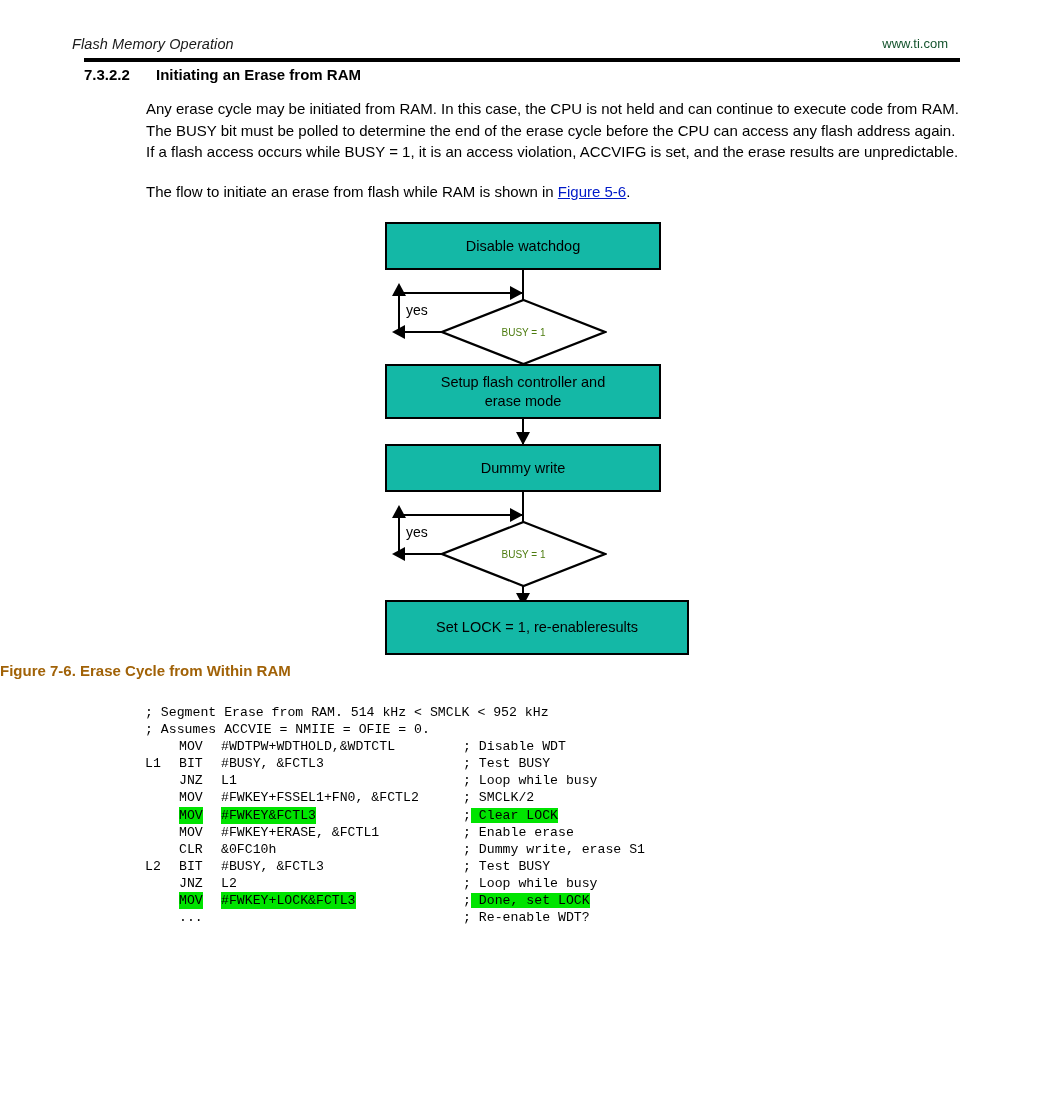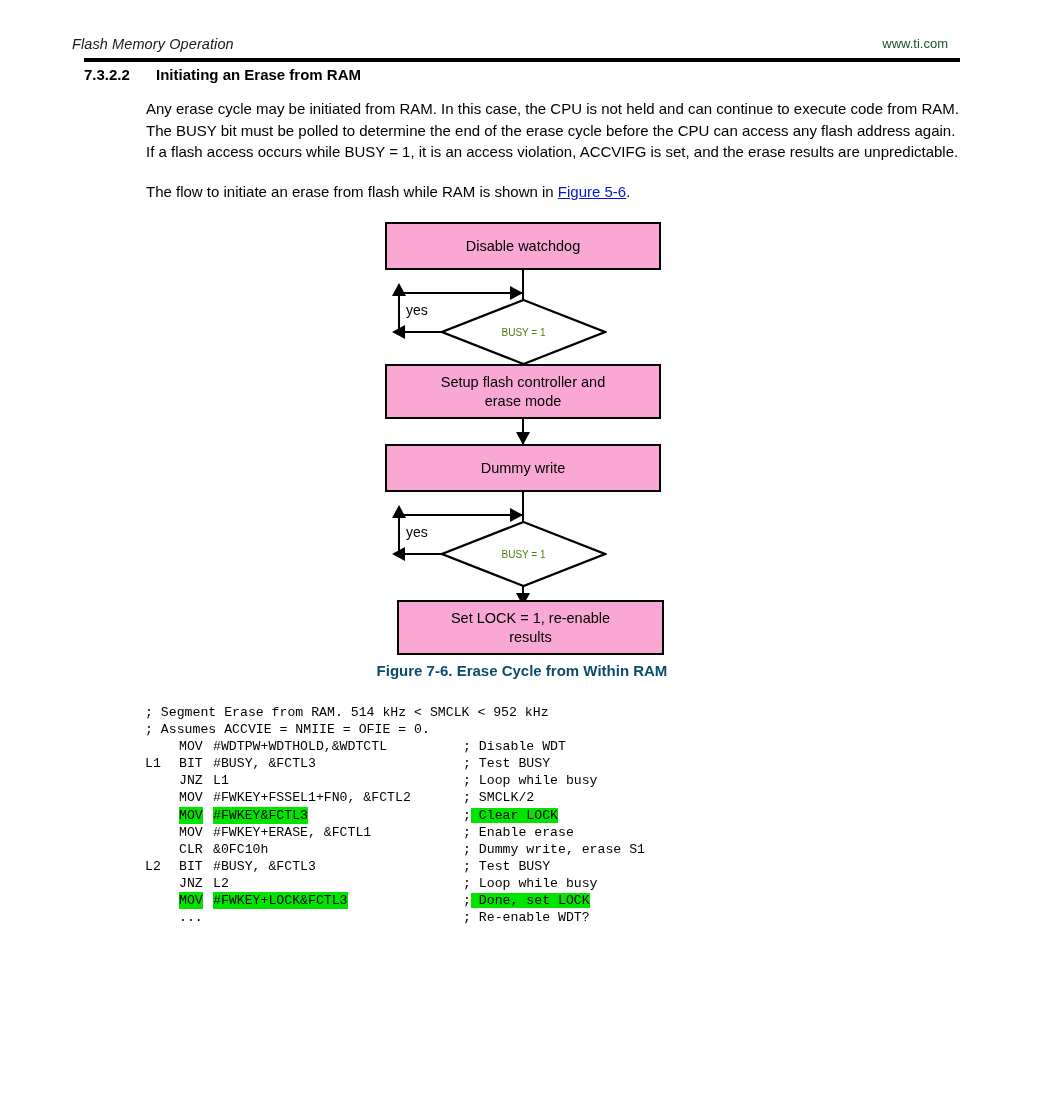--- a/index.html
+++ b/index.html
@@ -84,21 +84,21 @@
   .flowchart {
     position: absolute;
     left: 0;
     top: 210px;
     width: 1044px;
     height: 440px;
   }
   .fc-box {
     position: absolute;
     border: 2.2px solid #000000;
-    background: #f9a8d4;
+    background: #14b8a6;
     box-sizing: border-box;
     display: flex;
     align-items: center;
     justify-content: center;
     text-align: center;
     font-size: 14.5px;
     line-height: 19px;
     color: #000000;
   }
   .fc-diamond-wrap {
@@ -159,45 +159,44 @@
     font-size: 14px;
     color: #000000;
   }
 
   
   .figure-caption {
     position: absolute;
     left: 0;
     top: 662px;
     width: 1044px;
-    text-align: center;
     font-size: 15px;
     font-weight: bold;
-    color: #0c4a6e;
+    color: #a16207;
   }
 
   
   .code-listing {
     position: absolute;
     left: 145px;
     top: 704px;
     font-family: "Liberation Mono", "DejaVu Sans Mono", monospace;
     font-size: 13.2px;
     line-height: 17.1px;
     color: #000000;
     white-space: pre;
   }
   .code-row {
     position: relative;
     height: 17.1px;
     white-space: pre;
   }
   .c-label  { position: absolute; left: 0px; }
   .c-mnem   { position: absolute; left: 34px; }
-  .c-op     { position: absolute; left: 68px; text-align: center; }
+  .c-op     { position: absolute; left: 76px; text-align: center; }
   .c-full   { position: absolute; left: 0px; }
   .c-cmt    { position: absolute; left: 318px; }
   .hl {
     background: #00E400;
   }
 </style>
 </head>
 <body>
 
 <div class="page-header">
@@ -266,21 +265,21 @@
   <div class="fc-line fc-hline" style="left:399px; top:304px; width:123px;"></div>
   <div class="fc-arrow-right" style="left:510px; top:297.5px;"></div>
   <div class="fc-arrow-up" style="left:391.5px; top:295px;"></div>
   <div class="fc-line fc-hline" style="left:399px; top:342.5px; width:42px;"></div>
   <div class="fc-arrow-left" style="left:391.5px; top:337px;"></div>
   <div class="fc-yes" style="left:406px; top:314px;">yes</div>
 
   <div class="fc-line fc-vline" style="left:521.9px; top:376px; height:34px;"></div>
   <div class="fc-arrow-down" style="left:515.5px; top:383px;"></div>
 
-  <div class="fc-box" style="left:397px; top:390px; width:267px; height:55px; flex-direction:column;">
+  <div class="fc-box" style="left:385px; top:390px; width:304px; height:55px; flex-direction:row;">
     <span>Set LOCK = 1, re-enable</span>
     <span>results</span>
   </div>
 </div>
 
 <div class="figure-caption">Figure 7-6. Erase Cycle from Within RAM</div>
 
 <div class="code-listing" id="code-listing"><div class="code-row"><span class="c-full">; Segment Erase from RAM. 514 kHz &lt; SMCLK &lt; 952 kHz</span></div><div class="code-row"><span class="c-full">; Assumes ACCVIE = NMIIE = OFIE = 0.</span></div><div class="code-row"><span class="c-mnem">MOV</span><span class="c-op">#WDTPW+WDTHOLD,&amp;WDTCTL</span><span class="c-cmt">; Disable WDT</span></div><div class="code-row"><span class="c-label">L1</span><span class="c-mnem">BIT</span><span class="c-op">#BUSY, &amp;FCTL3</span><span class="c-cmt">; Test BUSY</span></div><div class="code-row"><span class="c-mnem">JNZ</span><span class="c-op">L1</span><span class="c-cmt">; Loop while busy</span></div><div class="code-row"><span class="c-mnem">MOV</span><span class="c-op">#FWKEY+FSSEL1+FN0, &amp;FCTL2</span><span class="c-cmt">; SMCLK/2</span></div><div class="code-row"><span class="c-mnem hl" style="background: rgb(0, 228, 0);">MOV</span><span class="c-op hl" style="background: rgb(0, 228, 0);">#FWKEY&amp;FCTL3</span><span style="position: absolute; left: 30px; top: 1px; height: 15px; width: 147.4px; background: rgb(0, 228, 0); z-index: -1;"></span><span class="c-cmt"><span>;</span><span style="background: rgb(0, 228, 0);"> Clear LOCK</span></span></div><div class="code-row"><span class="c-mnem">MOV</span><span class="c-op">#FWKEY+ERASE, &amp;FCTL1</span><span class="c-cmt">; Enable erase</span></div><div class="code-row"><span class="c-mnem">CLR</span><span class="c-op">&amp;0FC10h</span><span class="c-cmt">; Dummy write, erase S1</span></div><div class="code-row"><span class="c-label">L2</span><span class="c-mnem">BIT</span><span class="c-op">#BUSY, &amp;FCTL3</span><span class="c-cmt">; Test BUSY</span></div><div class="code-row"><span class="c-mnem">JNZ</span><span class="c-op">L2</span><span class="c-cmt">; Loop while busy</span></div><div class="code-row"><span class="c-mnem hl" style="background: rgb(0, 228, 0);">MOV</span><span class="c-op hl" style="background: rgb(0, 228, 0);">#FWKEY+LOCK&amp;FCTL3</span><span style="position: absolute; left: 30px; top: 1px; height: 15px; width: 187.15px; background: rgb(0, 228, 0); z-index: -1;"></span><span class="c-cmt"><span>;</span><span style="background: rgb(0, 228, 0);"> Done, set LOCK</span></span></div><div class="code-row"><span class="c-mnem">...</span><span class="c-cmt">; Re-enable WDT?</span></div></div>
 
 </body></html>

